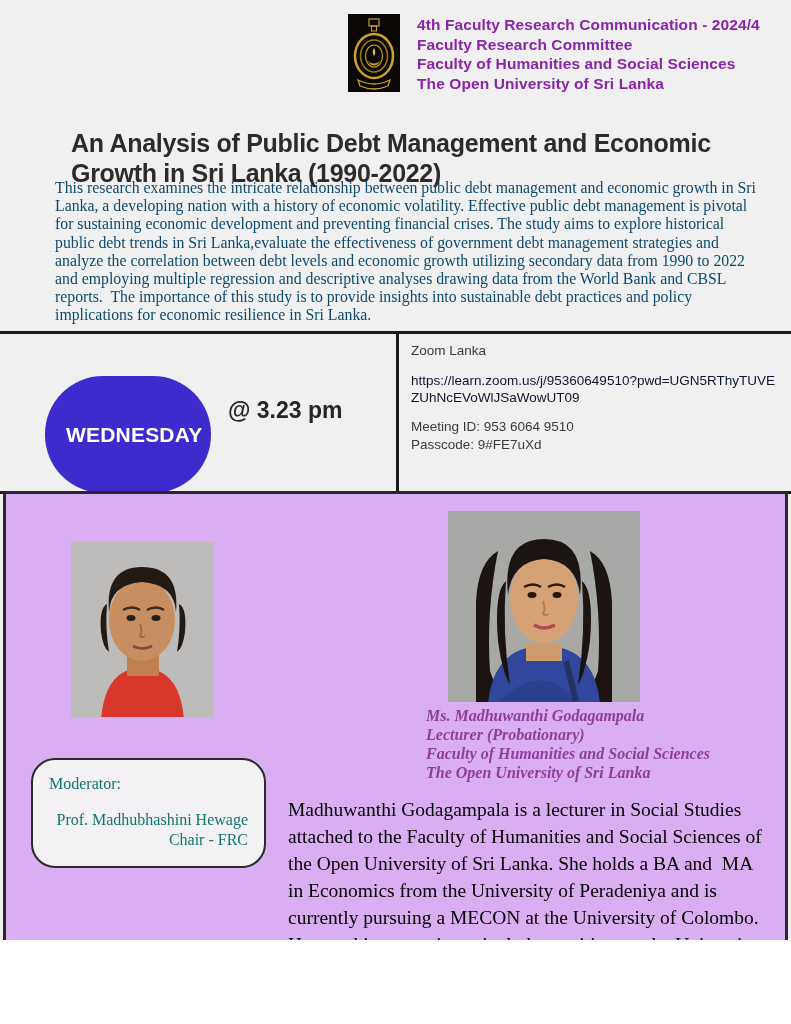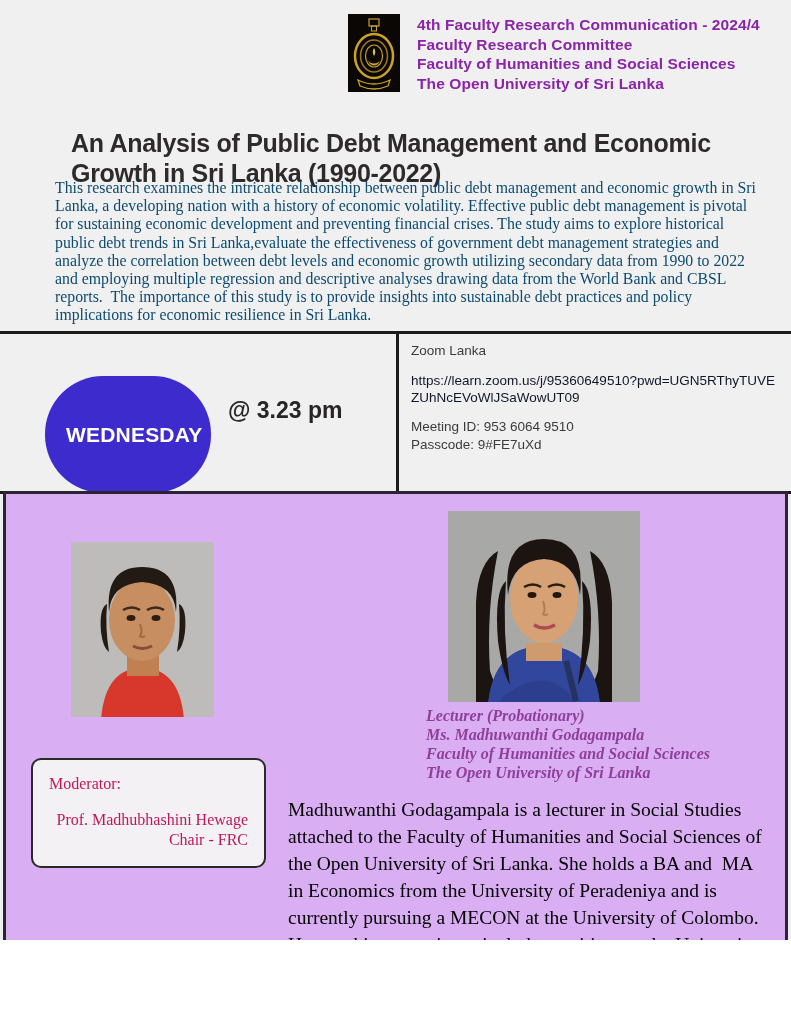--- a/index.html
+++ b/index.html
@@ -77,23 +77,23 @@
   .photo-right { left:442px; top:17px;  width:192px; height:191px; }
 
   .speaker-info {
     position:absolute; left:420px; top:212px; width:350px;
     font-family:"Liberation Serif", serif; font-style:italic; font-weight:bold;
     font-size:16px; line-height:19px; color:#8f3f9b;
   }
   .moderator-box {
     position:absolute; left:25px; top:264px; width:235px; height:110px;
     box-sizing:border-box; background:#f3f1f3;
-    border:2.5px solid #2a2a2a; border-radius:10px;
+    border:2.5px solid #2a2a2a; border-radius:24px;
     padding:15px 16px;
-    font-family:"Liberation Serif", serif; font-size:16px; color:#be185d;
+    font-family:"Liberation Serif", serif; font-size:16px; color:#0f766e;
   }
   .moderator-box .mod-label { margin-bottom:17px; }
   .moderator-box .mod-name  { line-height:20px;text-align:right; }
   .bio {
     position:absolute; left:282px; top:302px; width:480px;
     font-family:"Liberation Serif", serif;
     font-size:19.5px; line-height:27px; color:#000000;
     white-space:pre-wrap;
   }
 </style>
@@ -173,22 +173,22 @@
       <path d="M76 76 q9 -5 17 0" stroke="#2b1c10" stroke-width="2.5" fill="none"></path>
       <path d="M100 76 q9 -5 17 0" stroke="#2b1c10" stroke-width="2.5" fill="none"></path>
       <ellipse cx="84" cy="84" rx="4.5" ry="3" fill="#241609"></ellipse>
       <ellipse cx="109" cy="84" rx="4.5" ry="3" fill="#241609"></ellipse>
       <path d="M95 90 q3 9 0 13 q2 2 5 0" stroke="#b57c4e" stroke-width="2" fill="none"></path>
       <path d="M86 114 q10 6 21 0" stroke="#b04a52" stroke-width="3.5" fill="none"></path>
       <path d="M118 150 l10 40" stroke="#24335f" stroke-width="6"></path>
     </svg>
 
     <div class="speaker-info">
+      <div>Ms. Madhuwanthi Godagampala</div>
       <div>Lecturer (Probationary)</div>
-      <div>Ms. Madhuwanthi Godagampala</div>
       <div>Faculty of Humanities and Social Sciences</div>
       <div>The Open University of Sri Lanka</div>
     </div>
 
     <div class="moderator-box">
       <div class="mod-label">Moderator:</div>
       <div class="mod-name">Prof. Madhubhashini Hewage</div>
       <div class="mod-name">Chair - FRC</div>
     </div>
 

